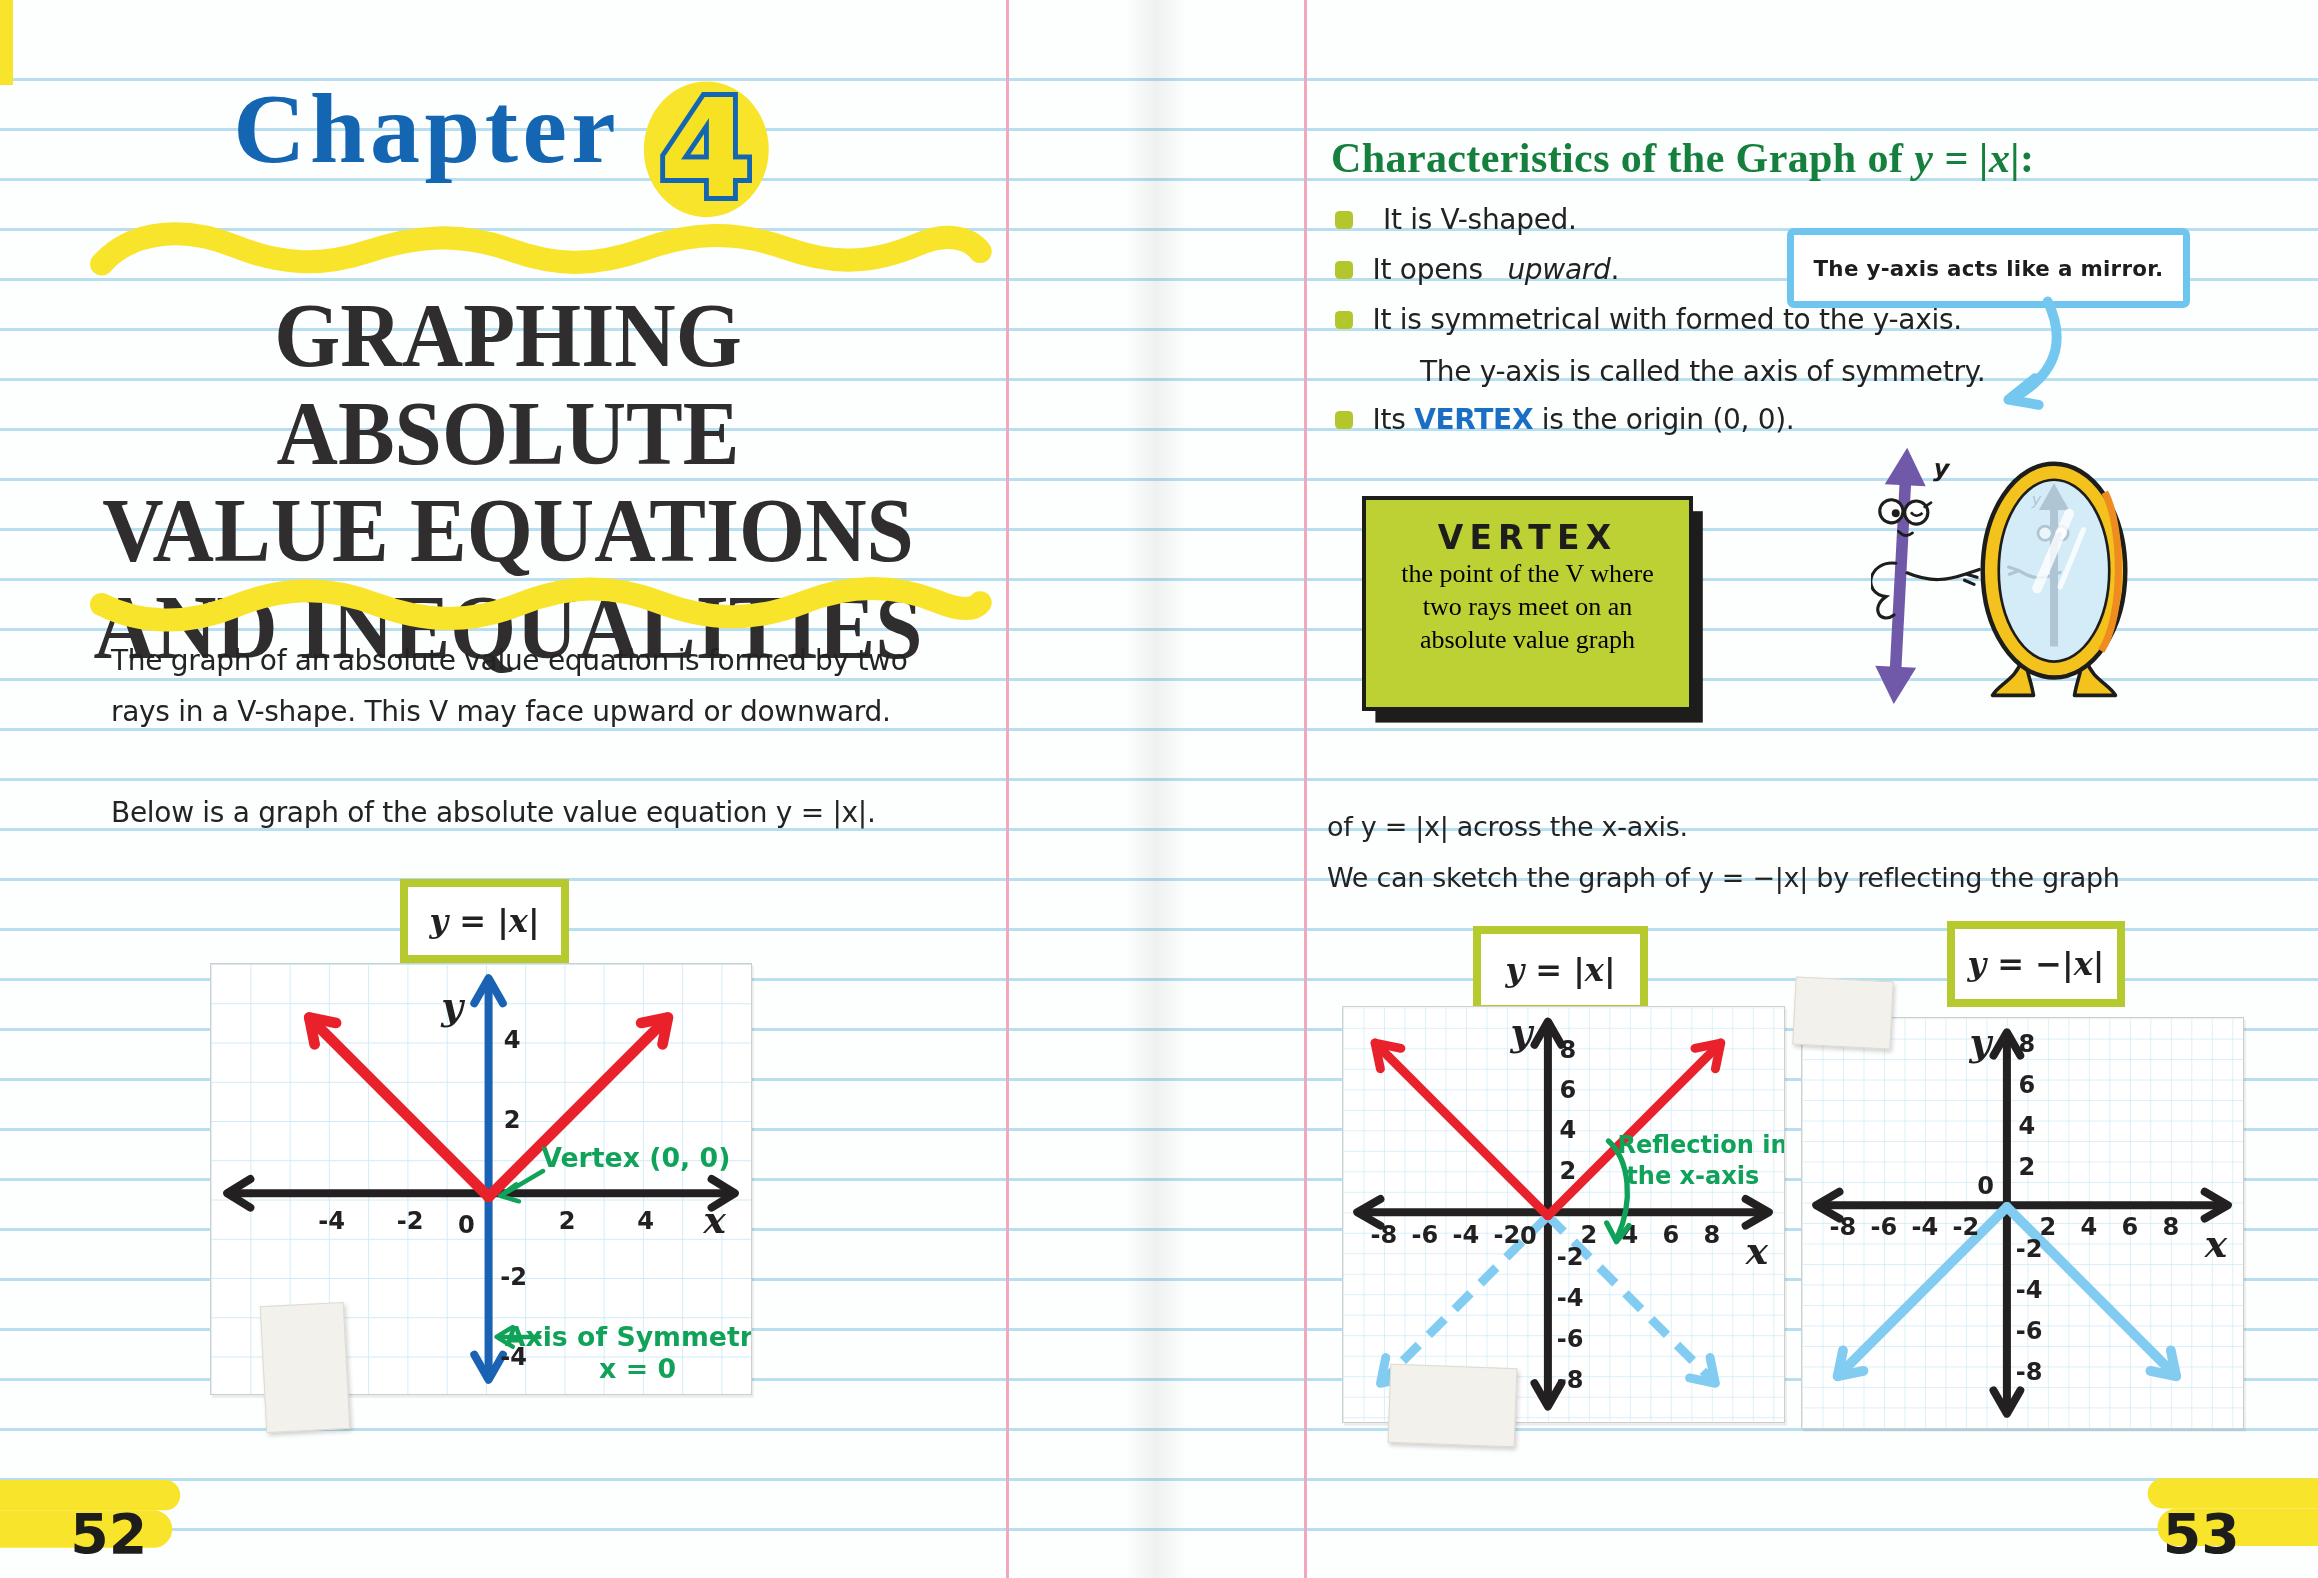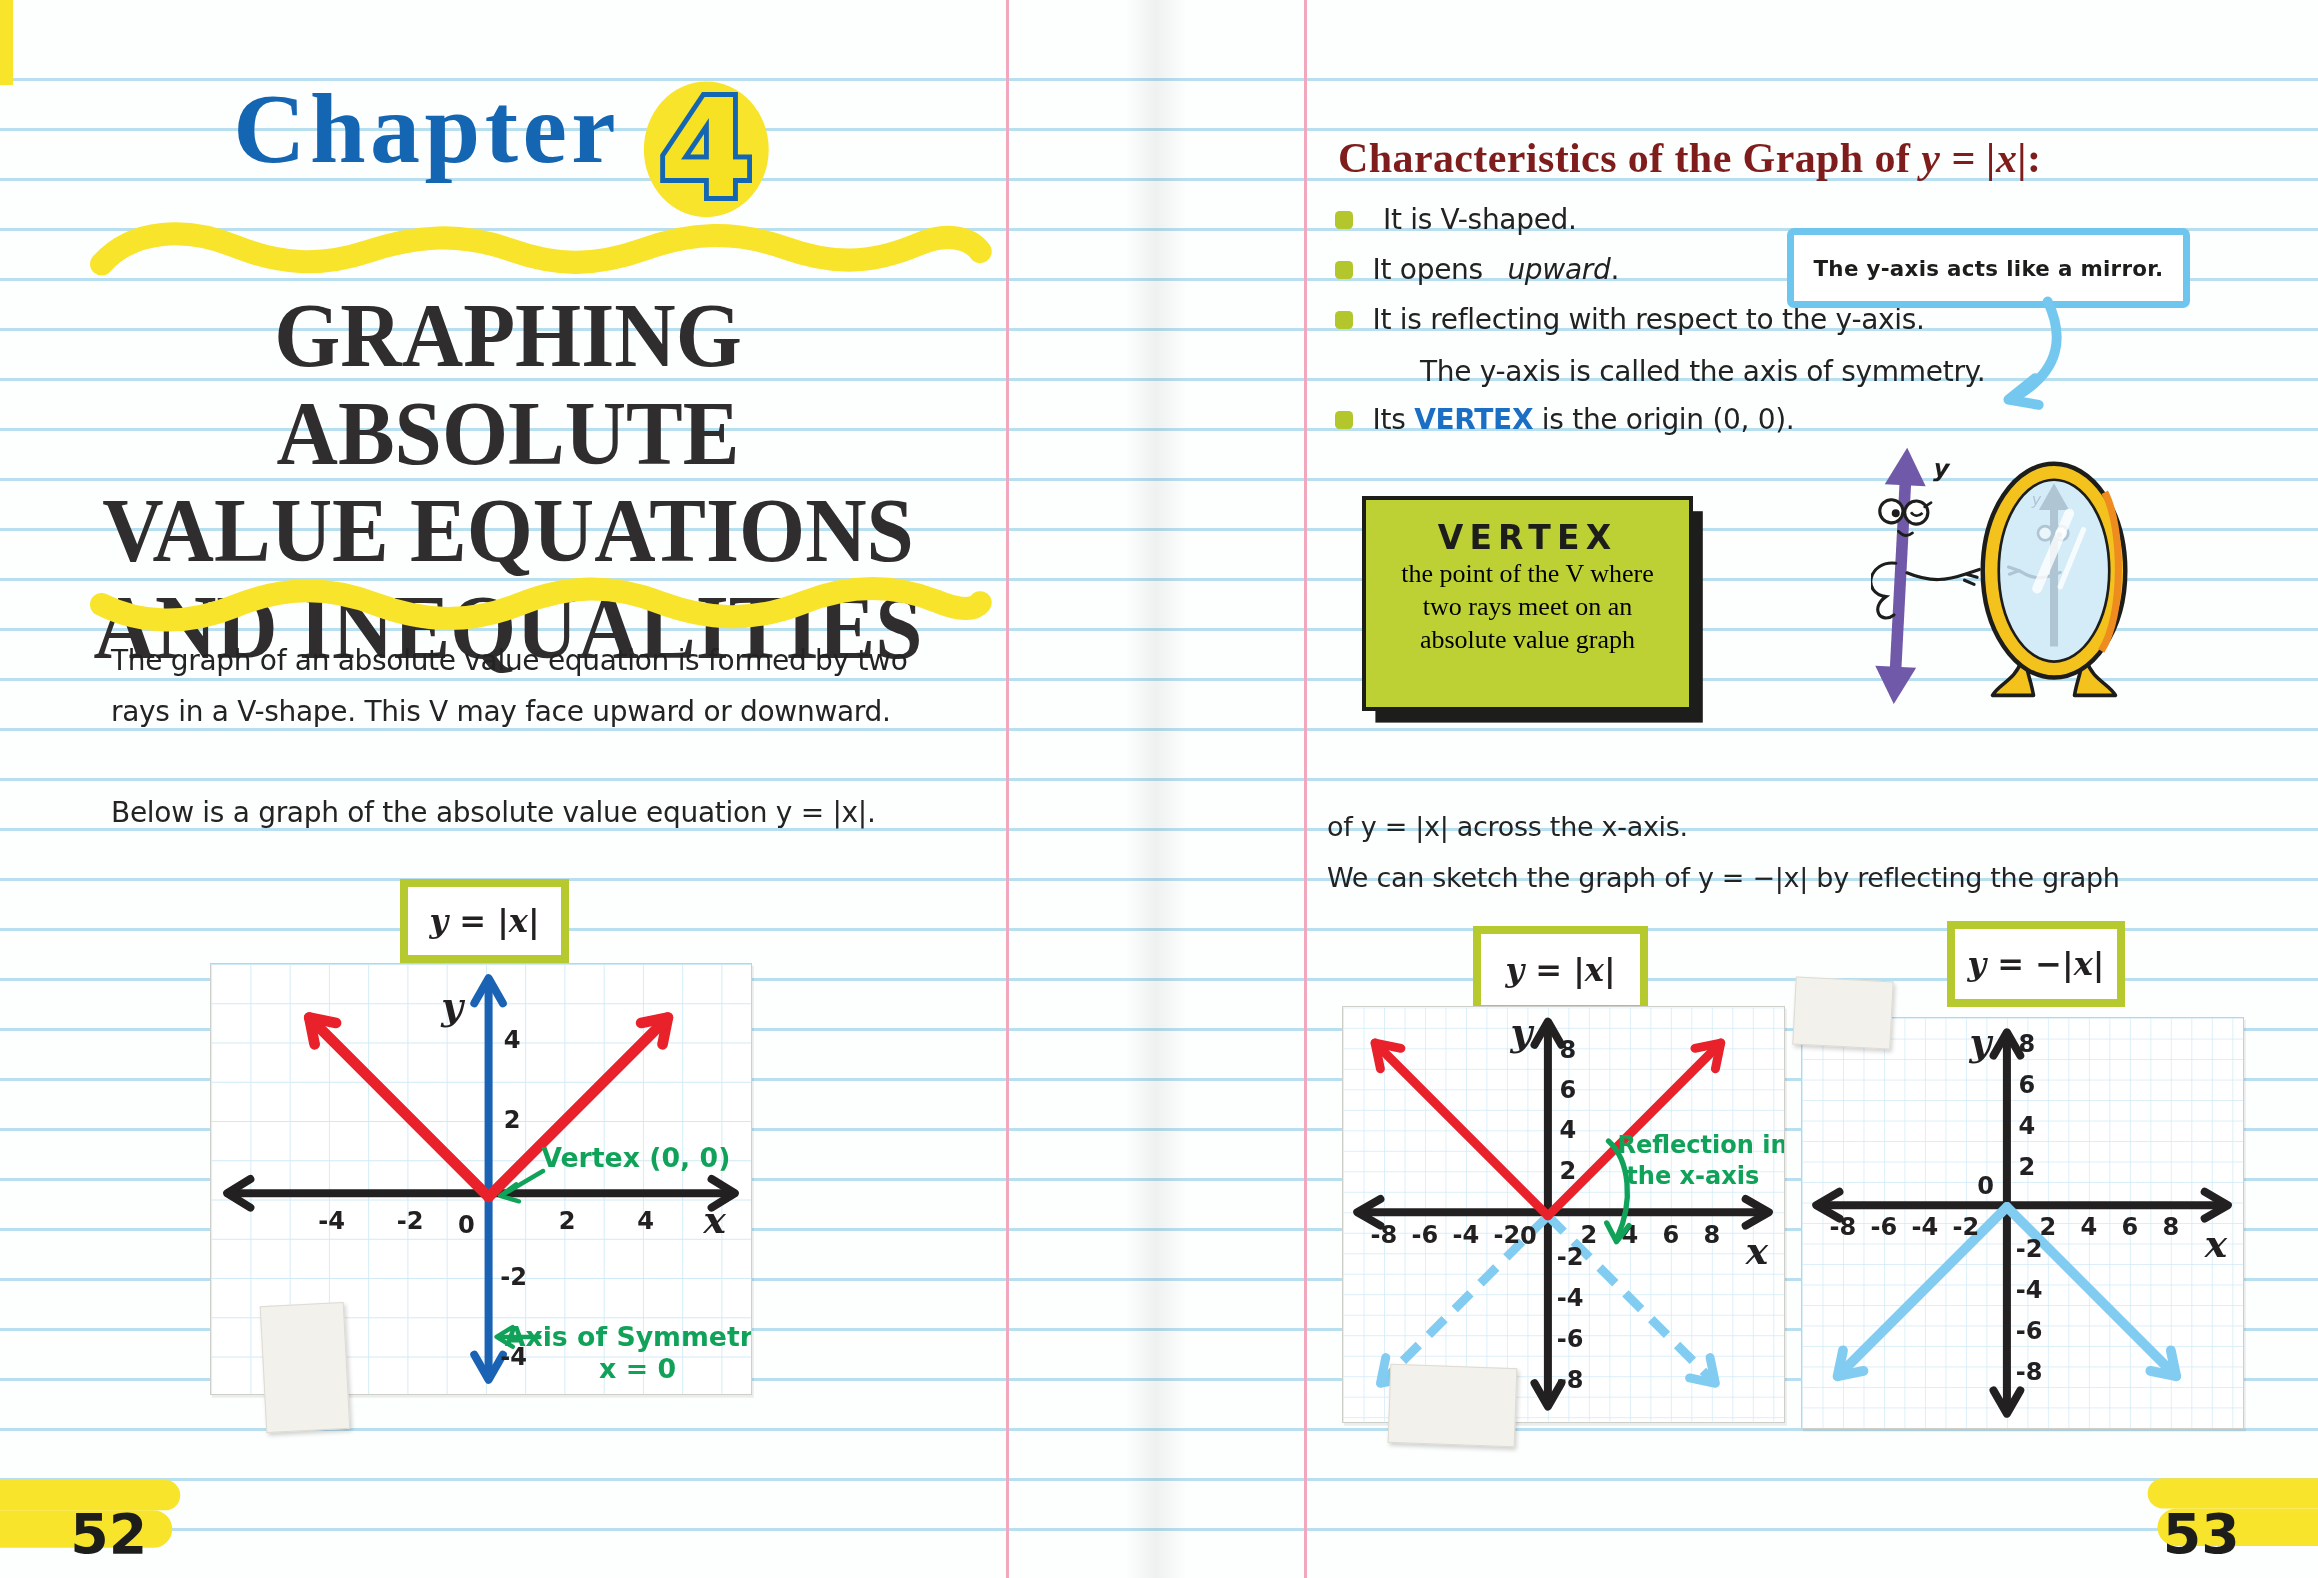--- a/index.html
+++ b/index.html
@@ -15,21 +15,21 @@
   .chapterRow{left:210px;top:62px;width:589px;display:flex;align-items:flex-start;justify-content:center;gap:12.5px;}
   .chapterWord{font-family:"Liberation Serif",serif;font-weight:bold;color:#1566b2;font-size:100px;letter-spacing:4.5px;line-height:134px;}
   .bigTitle{left:62px;top:287px;width:892px;text-align:center;font-family:"Liberation Serif",serif;
     font-weight:bold;color:#2f2d2e;font-size:85px;line-height:91px;letter-spacing:0px;transform:scaleY(1.07);transform-origin:top center;}
   .para{font-size:28px;line-height:51px;color:#232323;letter-spacing:-0.3px;}
   .eqbox{border:8px solid #b6c92f;background:#ffffff;display:flex;align-items:center;justify-content:center;
     font-family:"DejaVu Serif",serif;font-style:italic;font-weight:bold;font-size:32px;color:#232021;}
   .paper{background:#ffffff;border:0.9px solid #cfcfc9;box-shadow:1.8px 2.7px 0 rgba(0,0,0,0.07);}
   .tape{background:#f2f1eb;border:0.9px solid #dddbd2;box-shadow:1.8px 2.7px 4.5px rgba(0,0,0,0.18);}
   
-  .heading{left:1331px;top:134px;width:910px;font-family:"Liberation Serif",serif;font-weight:bold;font-size:42px;color:#7f1d1d;letter-spacing:0.4px;white-space:nowrap;margin-left:7px;}
+  .heading{left:1331px;top:134px;width:910px;font-family:"Liberation Serif",serif;font-weight:bold;font-size:42px;color:#15803d;letter-spacing:0.4px;white-space:nowrap;}
   .heading .m{font-style:italic;}
   .bullet{display:flex;align-items:flex-start;gap:19.6px;}
   .bsq{width:18px;height:18px;border-radius:4.5px;background:#b3c72c;margin-top:8px;flex:0 0 auto;}
   .btext{font-size:28px;color:#222222;letter-spacing:-0.3px;white-space:nowrap;}
   .vkw{color:#1a6fc4;font-weight:bold;}
   .it{font-style:italic;margin-left:16px;}
   .callout{border:7.1px solid #6ec6ee;border-radius:7.1px;background:#fff;display:flex;align-items:center;justify-content:center;
     font-size:21.4px;font-weight:bold;color:#1d1d1b;letter-spacing:0.3px;}
   .vbox{background:#bdd034;border:4.5px solid #1d1d1b;box-shadow:11.6px 13.4px 0 -1.8px #1d1d1b;text-align:center;}
   .vboxTitle{font-size:33px;font-weight:bold;letter-spacing:6.2px;color:#1d1d1b;margin-top:18px;}
@@ -155,21 +155,21 @@
   <div class="abs bullet" style="left:1335px;top:203px;gap:30px;">
     <span class="bsq"></span>
     <span class="btext">It is V-shaped.</span>
   </div>
   <div class="abs bullet" style="left:1335px;top:253px;">
     <span class="bsq"></span>
     <span class="btext"><span>It opens </span><span class="it">upward</span><span>.</span></span>
   </div>
   <div class="abs bullet" style="left:1335px;top:303px;">
     <span class="bsq"></span>
-    <span class="btext">It is reflecting with respect to the y-axis.</span>
+    <span class="btext">It is symmetrical with formed to the y-axis.</span>
   </div>
   <div class="abs btext" style="left:1420px;top:355px;">The y-axis is called the axis of symmetry.</div>
   <div class="abs bullet" style="left:1335px;top:403px;">
     <span class="bsq"></span>
     <span class="btext"><span>Its </span><span class="vkw">VERTEX</span><span> is the origin (0, 0).</span></span>
   </div>
 
   <div class="abs callout" style="left:1787px;top:228px;width:389px;height:66px;">The y-axis acts like a mirror.</div>
   <svg class="abs" style="left:1985px;top:296px;" width="103" height="125" viewBox="0 0 115 140">
     <path d="M 70,6 C 88,44 86,84 32,114" fill="none" stroke="#74c8ef" stroke-width="11" stroke-linecap="round"></path>

